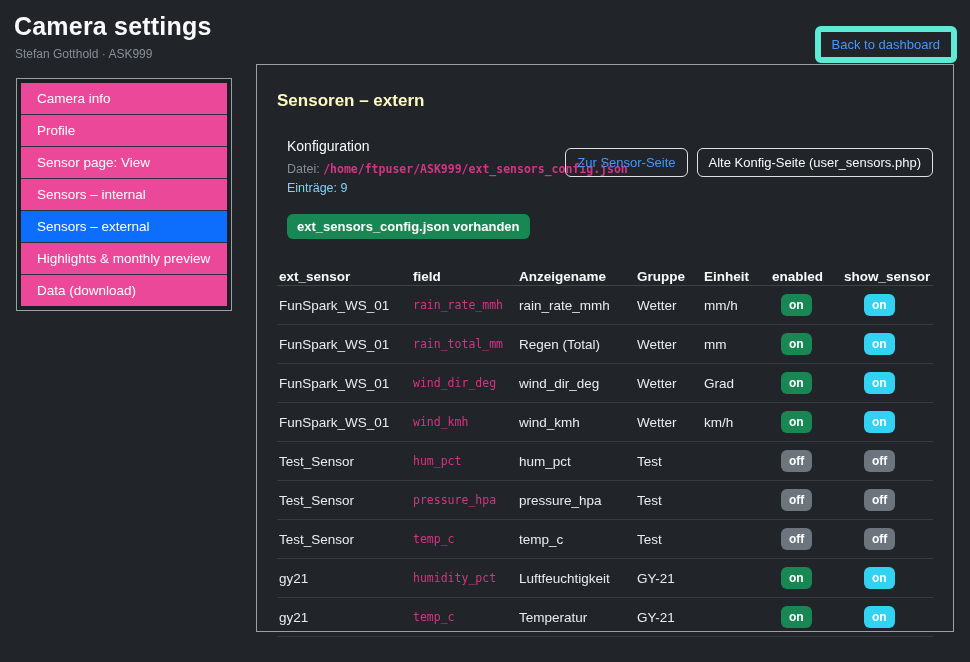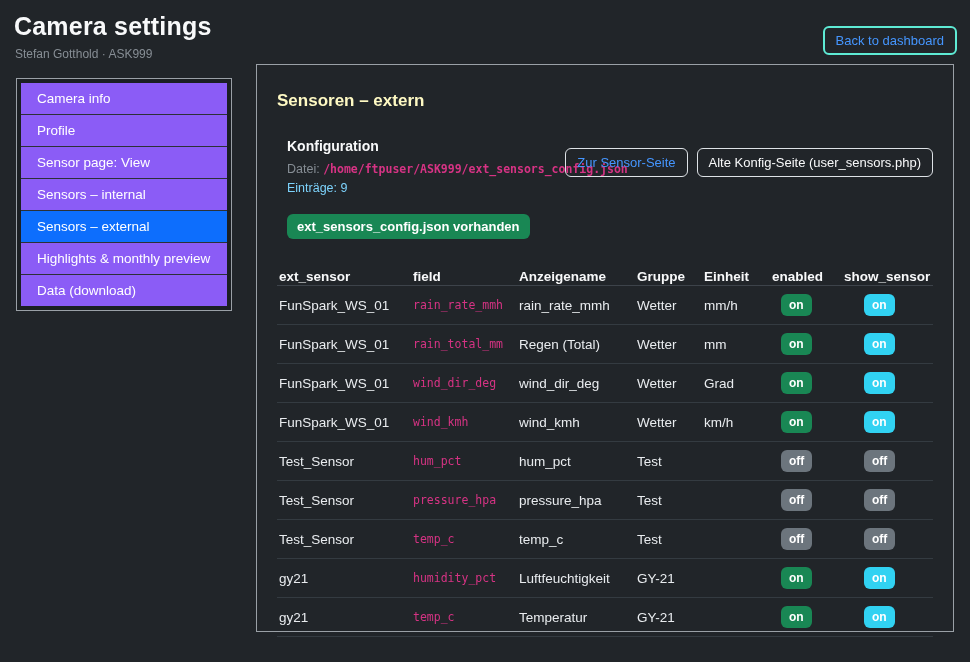--- a/index.html
+++ b/index.html
@@ -3,34 +3,34 @@
 <meta charset="utf-8">
 <style>
   * { box-sizing: border-box; }
   html,body { margin:0; padding:0; background:#212529; }
   body { font-family:"Liberation Sans", sans-serif; color:#e9ecef; }
   .app { position:relative; width:970px; height:662px; background:#212529; overflow:hidden; }
 
   
   .page-title { position:absolute; left:14px; top:12px; margin:0; font-size:25px; font-weight:700; color:#f8f9fa; letter-spacing:.2px; }
   .page-subtitle { position:absolute; left:15px; top:47px; font-size:12px; color:#878e95;text-align:center; }
-  .back-btn { position:absolute; right:13px; top:26px; background:transparent; border:2px solid #5eead4; border-radius:6px; color:#4596ff; font-size:13px; padding:5px 11px; font-family:inherit; cursor:pointer; }
+  .back-btn { position:absolute; right:13px; top:26px; background:transparent; border:6px solid #5eead4; border-radius:6px; color:#4596ff; font-size:13px; padding:5px 11px; font-family:inherit; cursor:pointer; }
 
   
   .sidebar { position:absolute; left:16px; top:78px; width:216px; border:1px solid #9aa0a6; background:#1b1f23; padding:4px; }
-  .sidebar-item { background:#8b5cf6; color:#fff; font-size:13.5px; padding:8px 16px; border-bottom:1px solid #2c3136; cursor:pointer; }
+  .sidebar-item { background:#ec4899; color:#fff; font-size:13.5px; padding:8px 16px; border-bottom:1px solid #2c3136; cursor:pointer; }
   .sidebar-item:last-child { border-bottom:none; }
   .sidebar-item.active { background:#0d6efd; }
 
   
   .panel { position:absolute; left:256px; top:64px; width:698px; height:568px; border:1px solid #9aa0a6; background:#212529; padding:26px 20px 20px; }
   .panel-title { margin:0; font-size:17px; font-weight:700; color:#fef9c3; }
 
   .config { position:relative; margin:27px 0 0 10px; }
-  .config-heading { margin:0 0 8px 0; font-size:14px; font-weight:700; color:#f8f9fa; }
+  .config-heading { margin:0 0 8px 0; font-size:14px; font-weight:400; color:#f8f9fa; }
   .file-line { font-size:12.5px; color:#878e95; margin-bottom:5px; }
   .file-line code { font-family:"DejaVu Sans Mono", monospace; font-size:11.5px; font-weight:700; color:#d63384; }
   .entries-line { font-size:12.5px; color:#7dd3fc; }
   .config-buttons { position:absolute; right:0; top:10px; display:flex; gap:9px; }
   .btn { background:transparent; border:1px solid #dee2e6; border-radius:6px; font-size:13px; padding:6px 11px; font-family:inherit; cursor:pointer; }
   .btn-blue { color:#4596ff; }
   .btn-light { color:#f8f9fa; }
 
   .status-badge { display:inline-block; margin-top:19px; background:#198754; color:#fff; font-weight:700; font-size:13px; padding:5px 10px; border-radius:6px; }
 

